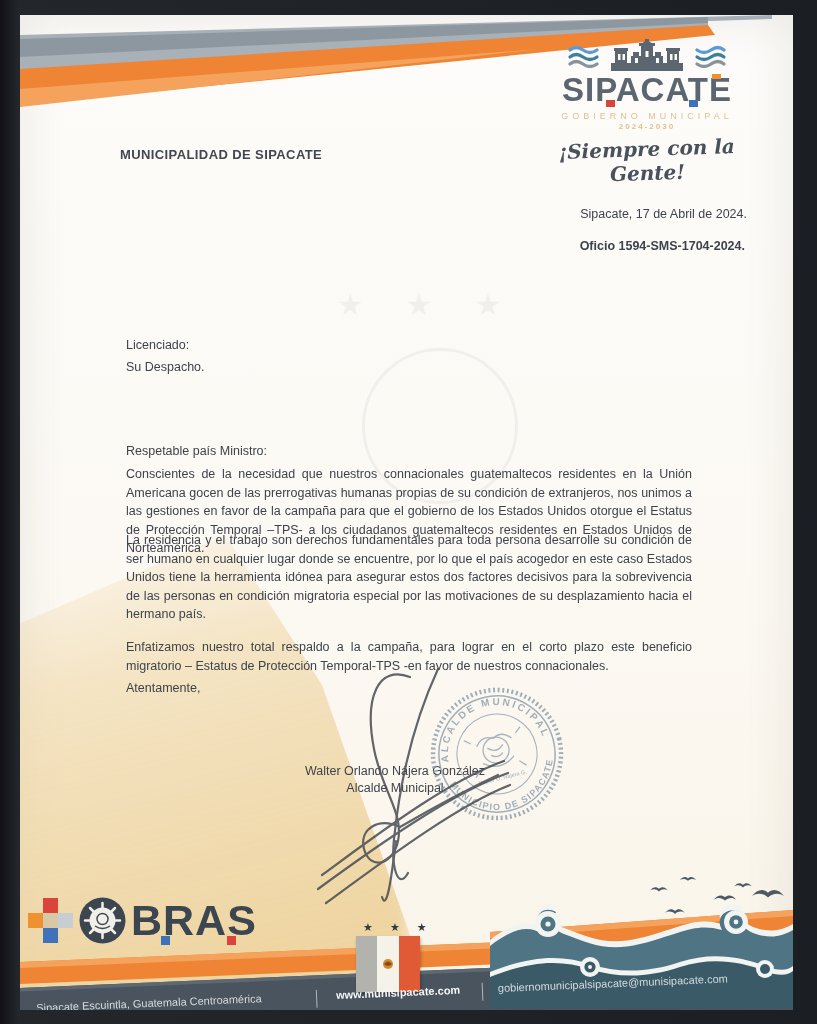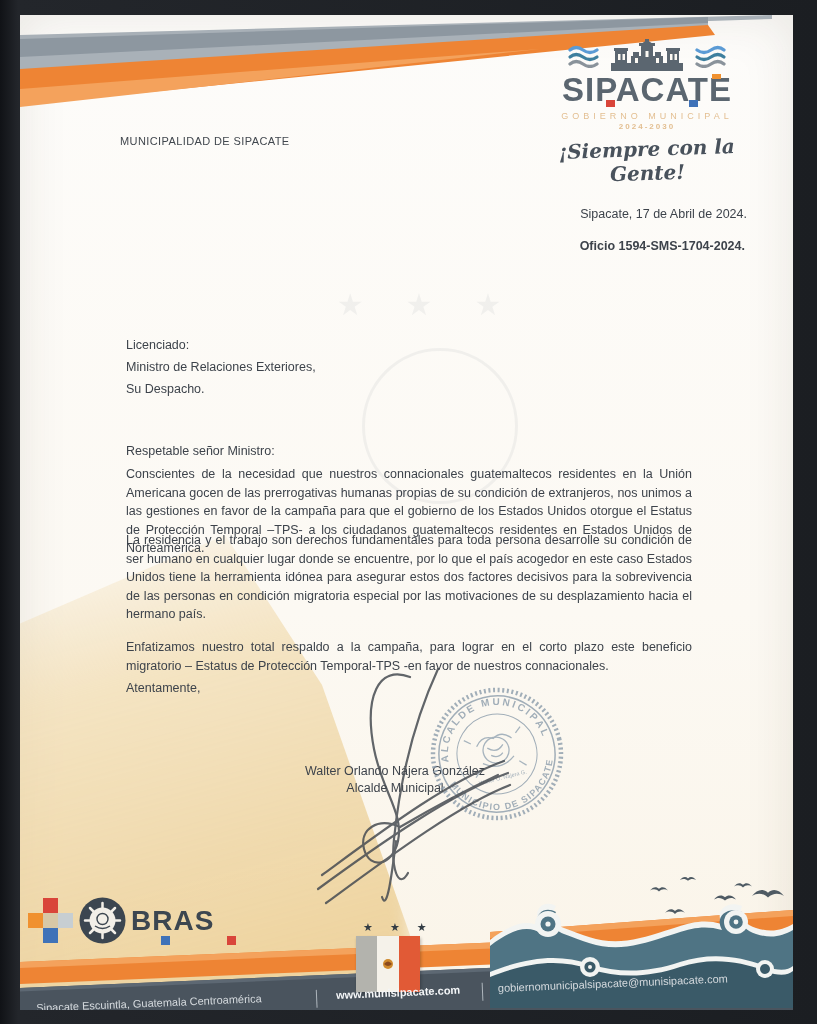--- a/index.html
+++ b/index.html
@@ -26,21 +26,21 @@
   .logo{position:absolute;top:24px;left:505px;width:244px;text-align:center;z-index:3;}
   .logo-top{display:flex;align-items:center;justify-content:center;gap:4px;}
   .logo-name{position:relative;display:inline-block;font-size:33px;font-weight:bold;
     letter-spacing:1px;color:#5b6670;line-height:1.05;}
   .accent{position:absolute;}
   .logo-sub{font-size:9px;letter-spacing:4px;color:#e3bf92;margin-top:3px;font-weight:normal;}
   .logo-years{font-size:8px;letter-spacing:2px;color:#e3bf92;margin-top:1px;font-weight:bold;}
   .logo-slogan{font-family:"DejaVu Serif",serif;font-style:italic;font-weight:bold;
     font-size:20px;color:#49525c;margin-top:6px;transform:rotate(-2deg);}
 
-  .muni-title{position:absolute;left:100px;top:120px;font-size:11px;font-weight:normal;
+  .muni-title{position:absolute;left:100px;top:132px;font-size:13px;font-weight:bold;
     letter-spacing:.4px;color:#41474e;z-index:2;}
 
   .letter-block{color:#3d434b;z-index:2;position:absolute;}
   .date-line{right:46px;top:192px;font-size:12.5px;text-align:center;}
   .ref-line{right:48px;top:224px;font-size:12.5px;font-weight:bold;text-align:right;}
   .addressee{left:106px;top:319px;font-size:12.5px;line-height:22px;}
   .salutation{left:106px;top:429px;font-size:12.5px;}
   .para{left:106px;width:566px;font-size:12.5px;line-height:18.5px;text-align:justify;}
   .p1{top:450px;} .p2{top:516px;} .p3{top:623px;}
   .closing{left:106px;top:666px;font-size:12.5px;}
@@ -52,21 +52,21 @@
     font-size:12.5px;color:#3d434b;z-index:3;line-height:17px;}
 
   
   .bottom-deco{position:absolute;left:0;bottom:0;width:773px;height:170px;z-index:3;}
   .waves{position:absolute;left:470px;bottom:0;width:303px;height:150px;z-index:4;}
 
   .obras{position:absolute;left:8px;top:882px;display:flex;align-items:center;gap:5px;z-index:5;}
   .plus-icon{position:relative;width:46px;height:46px;}
   .plus-icon div{position:absolute;width:15px;height:15px;}
   .obras-o{width:47px;height:47px;}
-  .obras-text{position:relative;font-size:28px;font-weight:800;color:#3c4650;letter-spacing:1px;
+  .obras-text{position:relative;font-size:43px;font-weight:800;color:#3c4650;letter-spacing:1px;
     line-height:47px;font-family:"Liberation Sans",sans-serif;}
   .obras-sq{position:absolute;width:9px;height:9px;bottom:-1px;}
 
   .flag{position:absolute;left:336px;top:906px;width:66px;z-index:5;text-align:center;}
   .flag-stars{font-size:11px;letter-spacing:7px;color:#333c44;white-space:nowrap;margin-left:7px;}
   .flag-body{margin-top:2px;width:64px;height:56px;display:flex;box-shadow:1px 2px 3px rgba(0,0,0,.25);}
   .flag-stripe{flex:1;position:relative;}
   .flag-emblem{position:absolute;left:50%;top:50%;width:14px;height:12px;transform:translate(-50%,-50%);}
 
   .footer-strip{position:absolute;left:0;right:0;bottom:4px;height:26px;z-index:6;
@@ -146,25 +146,24 @@
     <div class="logo-slogan">¡Siempre con la Gente!</div>
   </div>
 
   <div class="muni-title">MUNICIPALIDAD DE SIPACATE</div>
 
   <div class="letter-block date-line">Sipacate, 17 de Abril de 2024.</div>
   <div class="letter-block ref-line">Oficio 1594-SMS-1704-2024.</div>
 
   <div class="letter-block addressee">
     <div>Licenciado:</div>
-    <div>Ministro de Relaciones Exteriores,</div>
     <div>Su Despacho.</div>
   </div>
 
-  <div class="letter-block salutation">Respetable señor Ministro:</div>
+  <div class="letter-block salutation">Respetable país Ministro:</div>
   <div class="letter-block para p1">Conscientes de la necesidad  que nuestros connacionales guatemaltecos residentes en la Unión Americana gocen de las prerrogativas humanas propias de su condición de extranjeros, nos unimos a las gestiones en favor de la campaña para que el gobierno de los Estados Unidos otorgue el Estatus de Protección Temporal –TPS- a los ciudadanos guatemaltecos residentes en Estados Unidos de Norteamérica.</div>
   <div class="letter-block para p2">La residencia y el trabajo son derechos fundamentales para toda persona desarrolle su condición de ser humano en cualquier lugar donde se encuentre, por lo que el país acogedor en este caso Estados Unidos tiene la herramienta idónea para asegurar estos dos factores decisivos para la sobrevivencia de las personas en condición migratoria especial  por las motivaciones de su desplazamiento hacia el hermano país.</div>
   <div class="letter-block para p3">Enfatizamos nuestro total respaldo a la campaña, para lograr en el corto plazo este beneficio migratorio – Estatus de Protección Temporal-TPS -en favor de nuestros connacionales.</div>
   <div class="letter-block closing">Atentamente,</div>
 
   <svg class="signature" viewBox="0 0 210 260">
     <g fill="none" stroke="#474c52" stroke-width="2.2" stroke-linecap="round" opacity=".85">
       <path d="M98,14 C66,2 52,34 62,86 C70,128 92,150 86,178 C81,202 58,208 52,186 C47,166 66,154 88,164"></path>
       <path d="M126,6 C102,58 88,118 82,176 C79,204 86,228 96,210"></path>
       <path d="M10,212 C70,168 136,118 192,98"></path>

